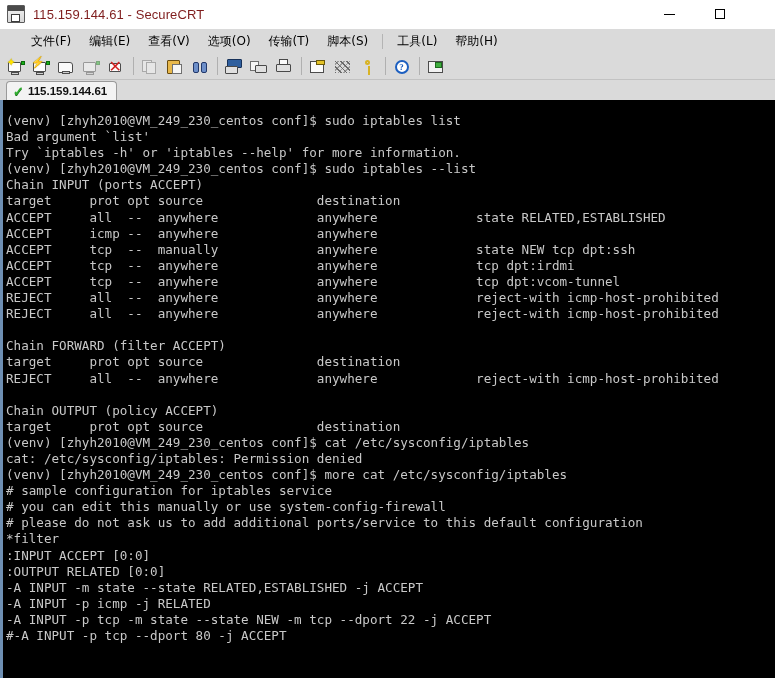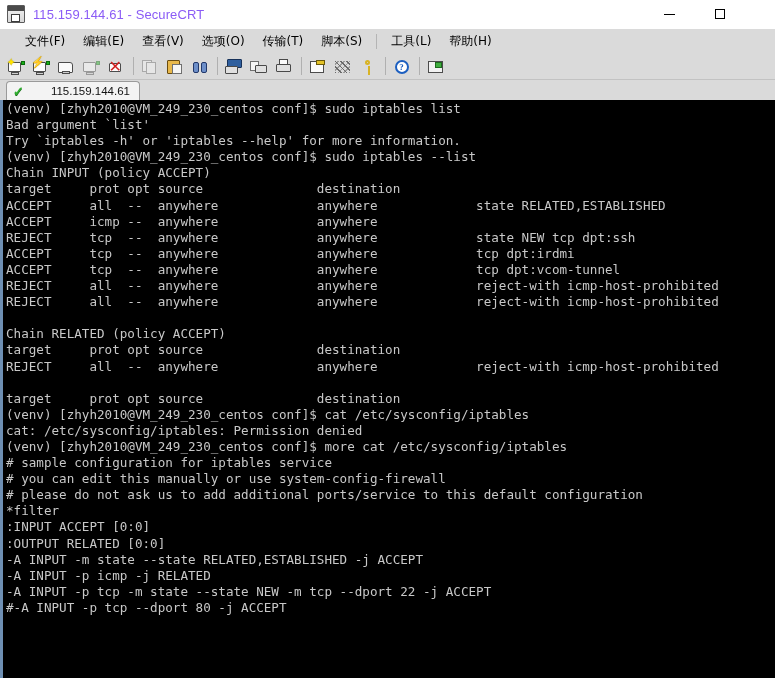--- a/index.html
+++ b/index.html
@@ -47,21 +47,21 @@
   #app-icon::after {
     content: "";
     position: absolute;
     left: 3px; top: 8px;
     width: 7px; height: 6px;
     border: 1px solid #3c3c3c;
     background: #ffffff;
   }
   #title-text {
     font-size: 13px;
-    color: #8b5cf6;
+    color: #7f1d1d;
     letter-spacing: 0.1px;
     white-space: nowrap;
   }
   .winbtn {
     position: absolute;
     top: 0;
     width: 46px;
     height: 28px;
     display: flex;
     align-items: center;
@@ -80,21 +80,21 @@
     border: 1px solid #000000;
     box-sizing: border-box;
   }
 
   
   #menubar {
     height: 24px;
     background: #dadada;
     display: flex;
     align-items: center;
-    padding-left: 16px;
+    padding-left: 22px;
     box-sizing: border-box;
   }
   .menu-item {
     font-size: 12px;
     color: #000000;
     padding: 3px 9px 3px 9px;
     white-space: nowrap;
     font-family: "DejaVu Sans", sans-serif;
   }
   .menu-sep {
@@ -320,44 +320,43 @@
   .check {
     color: #2fae2f;
     font-size: 13px;
     line-height: 13px;
     margin-right: 4px;
     font-weight: bold;
     text-shadow: 0 1px 0 #1a6f1a;
   }
   #tab-label {
     font-size: 11.5px;
-    font-weight: normal;
+    font-weight: bold;
     color: #111111;
     white-space: nowrap;
-    margin-left: 23px;
   }
 
   
   #terminal-wrap {
     position: relative;
     height: 578px;
     background: #000000;
     display: flex;
   }
   #left-rail {
     width: 4px;
     flex: 0 0 4px;
     background: #6e8fb3;
     border-right: 1px solid #000000;
     box-sizing: border-box;
   }
   #terminal {
     flex: 1 1 auto;
     background: #000000;
-    padding: 1px 0 0 2px;
+    padding: 13px 0 0 2px;
     overflow: hidden;
   }
   .tline {
     font-family: "DejaVu Sans Mono", monospace;
     font-size: 12.6px;
     line-height: 16.1px;
     color: #c8c8c8;
     white-space: pre;
     letter-spacing: 0px;
   }
@@ -522,34 +521,35 @@
   </div>
 </div>
 
 <div id="terminal-wrap">
   <div id="left-rail"></div>
   <div id="terminal">
       <div class="tline">(venv) [zhyh2010@VM_249_230_centos conf]$ sudo iptables list</div>
       <div class="tline">Bad argument `list'</div>
       <div class="tline">Try `iptables -h' or 'iptables --help' for more information.</div>
       <div class="tline">(venv) [zhyh2010@VM_249_230_centos conf]$ sudo iptables --list</div>
-      <div class="tline">Chain INPUT (policy ACCEPT)</div>
+      <div class="tline">Chain INPUT (ports ACCEPT)</div>
       <div class="tline">target     prot opt source               destination</div>
       <div class="tline">ACCEPT     all  --  anywhere             anywhere             state RELATED,ESTABLISHED</div>
       <div class="tline">ACCEPT     icmp --  anywhere             anywhere</div>
-      <div class="tline">REJECT     tcp  --  anywhere             anywhere             state NEW tcp dpt:ssh</div>
+      <div class="tline">ACCEPT     tcp  --  manually             anywhere             state NEW tcp dpt:ssh</div>
       <div class="tline">ACCEPT     tcp  --  anywhere             anywhere             tcp dpt:irdmi</div>
       <div class="tline">ACCEPT     tcp  --  anywhere             anywhere             tcp dpt:vcom-tunnel</div>
       <div class="tline">REJECT     all  --  anywhere             anywhere             reject-with icmp-host-prohibited</div>
       <div class="tline">REJECT     all  --  anywhere             anywhere             reject-with icmp-host-prohibited</div>
       <div class="tline">&nbsp;</div>
-      <div class="tline">Chain RELATED (policy ACCEPT)</div>
+      <div class="tline">Chain FORWARD (filter ACCEPT)</div>
       <div class="tline">target     prot opt source               destination</div>
       <div class="tline">REJECT     all  --  anywhere             anywhere             reject-with icmp-host-prohibited</div>
       <div class="tline">&nbsp;</div>
+      <div class="tline">Chain OUTPUT (policy ACCEPT)</div>
       <div class="tline">target     prot opt source               destination</div>
       <div class="tline">(venv) [zhyh2010@VM_249_230_centos conf]$ cat /etc/sysconfig/iptables</div>
       <div class="tline">cat: /etc/sysconfig/iptables: Permission denied</div>
       <div class="tline">(venv) [zhyh2010@VM_249_230_centos conf]$ more cat /etc/sysconfig/iptables</div>
       <div class="tline"># sample configuration for iptables service</div>
       <div class="tline"># you can edit this manually or use system-config-firewall</div>
       <div class="tline"># please do not ask us to add additional ports/service to this default configuration</div>
       <div class="tline">*filter</div>
       <div class="tline">:INPUT ACCEPT [0:0]</div>
       <div class="tline">:OUTPUT RELATED [0:0]</div>

